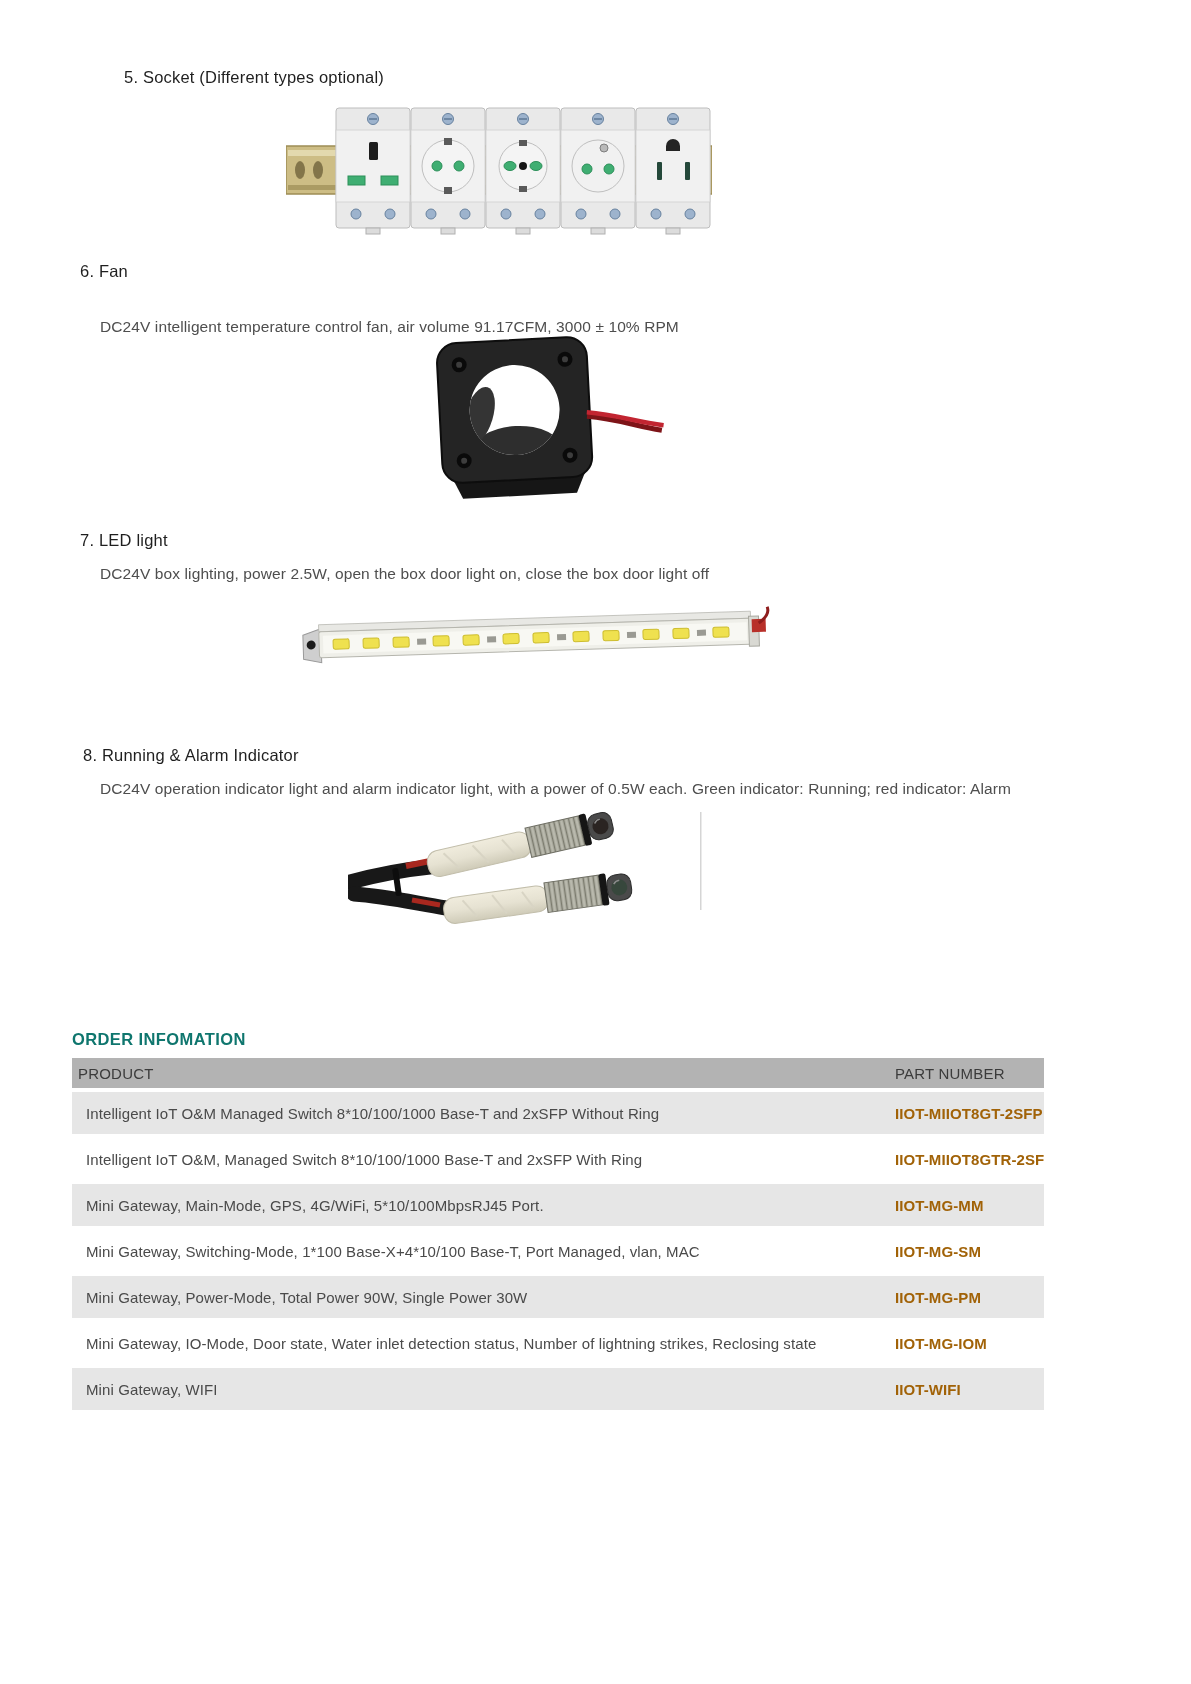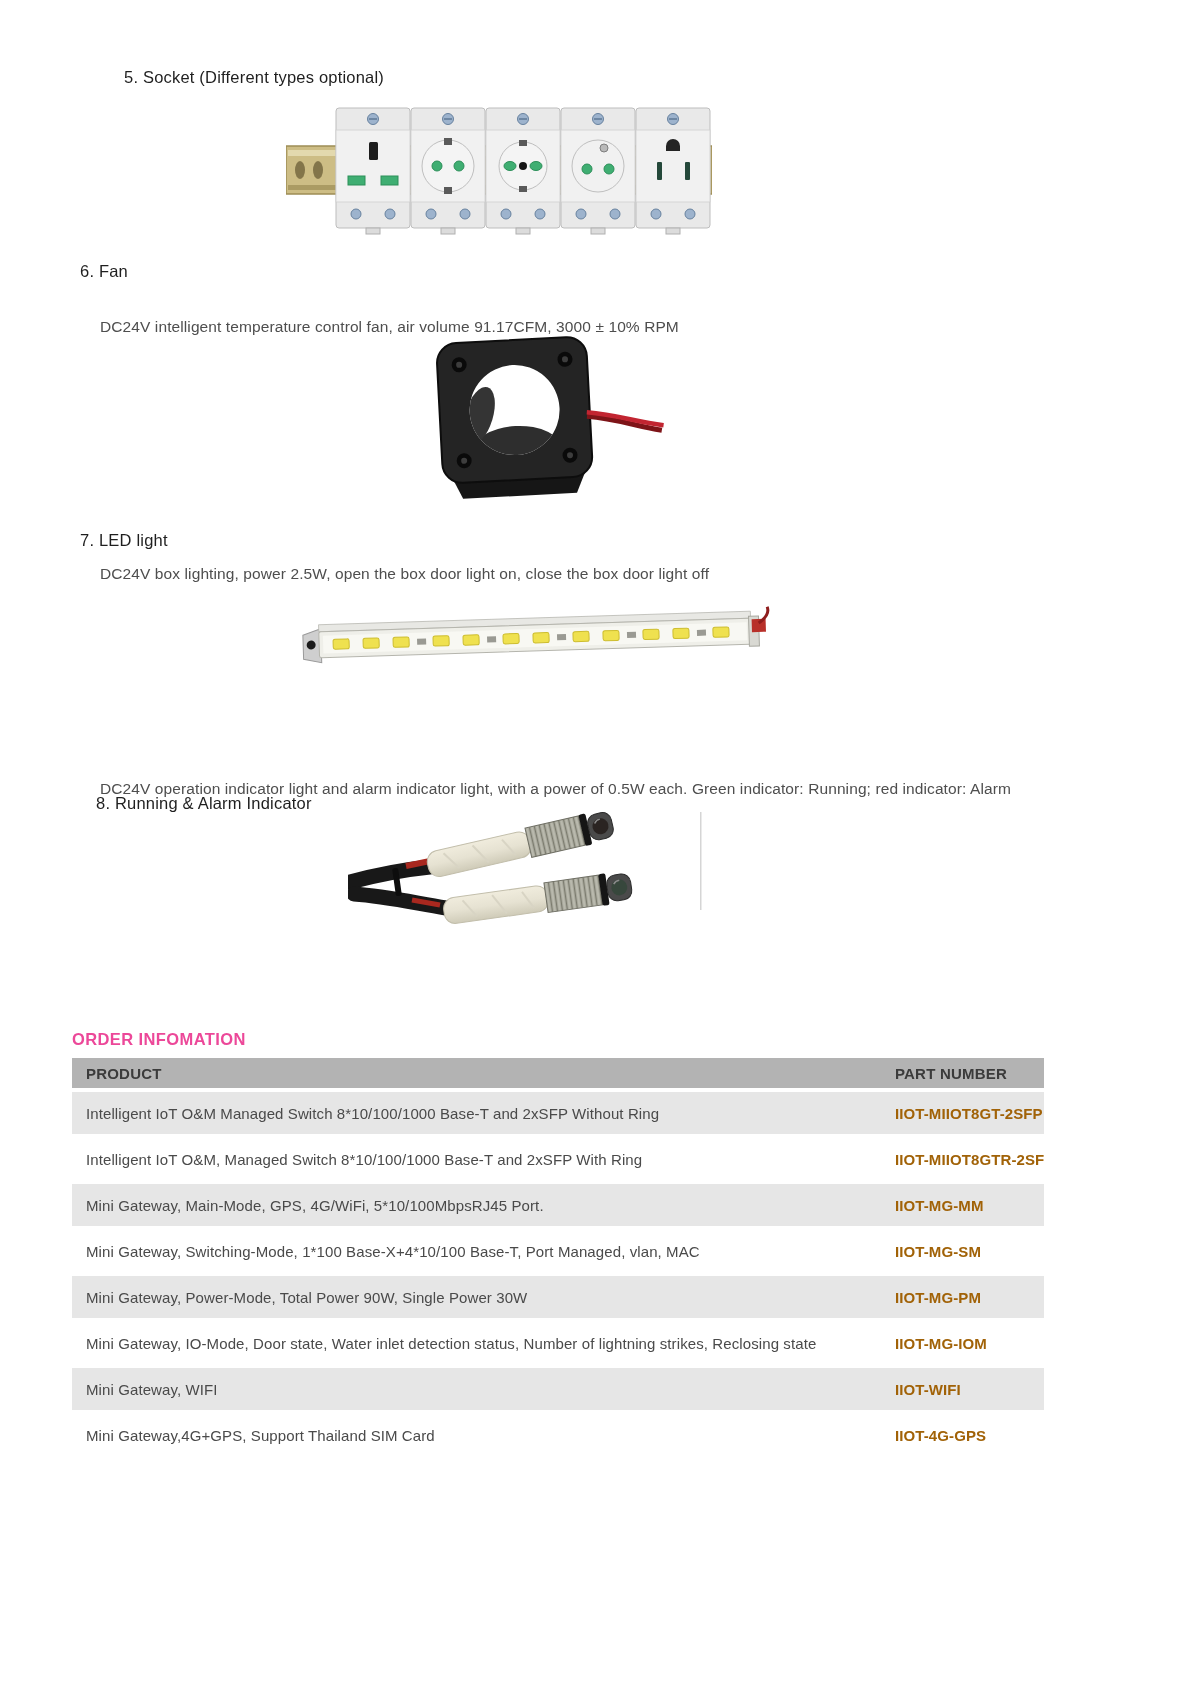--- a/index.html
+++ b/index.html
@@ -33,24 +33,24 @@
   table.order{
     border-collapse:separate;
     border-spacing:0 4px;
     width:972px;
     table-layout:fixed;
     font-size:15px;
   }
   table.order th{
     background:#b3b3b3;
     color:#3b3b3b;
-    font-weight:700;
+    font-weight:400;
     text-align:left;
     height:30px;
-    padding:0 0 0 14px;
+    padding:0 0 0 6px;
     letter-spacing:.2px;
   }
   table.order td{
     height:42px;
     padding:0 0 0 14px;
     color:#4a4a4a;
     letter-spacing:.1px;
     overflow:hidden;
     white-space:nowrap;
   }
@@ -209,21 +209,21 @@
         <rect x="376" y="37" width="16" height="10" rx="2" fill="#efe14f" stroke="#cdbd2e"></rect>
         <rect x="400" y="39" width="9" height="6" fill="#9a9a93"></rect>
         <rect x="416" y="37" width="16" height="10" rx="2" fill="#efe14f" stroke="#cdbd2e"></rect>
       </g>
       <rect x="452" y="27" width="10" height="30" fill="#d9d9d3" stroke="#a8a8a0"></rect>
       <rect x="455" y="30" width="14" height="13" fill="#b8302a"></rect>
       <path d="M462 34 C 470 29 473 24 471 18" stroke="#8f1d1d" stroke-width="3" fill="none"></path>
     </g>
   </svg>
 
-  <div class="abs sec-heading" style="left:96px;top:746px;margin-top:48px;">8. Running &amp; Alarm Indicator</div>
+  <div class="abs sec-heading" style="left:83px;top:746px;">8. Running &amp; Alarm Indicator</div>
   <div class="abs sec-desc" style="left:100px;top:780px;">DC24V operation indicator light and alarm indicator light, with a power of 0.5W each. Green indicator: Running; red indicator: Alarm</div>
 
   <svg class="abs" style="left:348px;top:812px;" width="366" height="140" viewBox="0 0 366 140">
     <defs>
       <pattern id="thread" width="5" height="30" patternUnits="userSpaceOnUse">
         <rect width="5" height="30" fill="#b9b9ad"></rect>
         <line x1="2.5" y1="0" x2="2.5" y2="30" stroke="#7b7b6e" stroke-width="1.6"></line>
       </pattern>
       <linearGradient id="sleeve" x1="0" y1="0" x2="0" y2="1">
         <stop offset="0" stop-color="#f0ecdd"></stop>
@@ -259,21 +259,21 @@
       <line x1="50" y1="-10" x2="62" y2="10" stroke="#d8d4c4" stroke-width="2"></line>
       <line x1="80" y1="-9" x2="90" y2="9" stroke="#d8d4c4" stroke-width="2"></line>
       <rect x="103" y="-15" width="55" height="30" fill="url(#thread)" stroke="#6f6f64"></rect>
       <rect x="158" y="-16" width="7" height="32" rx="2" fill="#151515"></rect>
       <rect x="165" y="-13" width="24" height="26" rx="9" fill="#4a4a4a" stroke="#2a2a2a"></rect>
       <circle cx="177" cy="0" r="8" fill="#37473c"></circle>
       <path d="M172 -4 a7 7 0 0 1 6 -3" stroke="#8a8a8a" stroke-width="1.5" fill="none"></path>
     </g>
   </svg>
 
-  <div class="abs order-heading" style="left: 72px; top: 1030px; color: #ec4899;">ORDER INFOMATION</div>
+  <div class="abs order-heading" style="left: 72px; top: 1030px; color: #0f766e;">ORDER INFOMATION</div>
 
   <table class="order abs" style="left:72px;top:1054px;">
     <colgroup>
         <col style="width:823px">
         <col style="width:149px">
       </colgroup>
     <thead>
       <tr>
         <th>PRODUCT</th>
         <th style="padding-left:0;">PART NUMBER</th>
@@ -301,20 +301,16 @@
           <td class="part">IIOT-MG-PM</td>
         </tr>
         <tr>
           <td>Mini Gateway, IO-Mode, Door state, Water inlet detection status, Number of lightning strikes, Reclosing state</td>
           <td class="part">IIOT-MG-IOM</td>
         </tr>
         <tr>
           <td>Mini Gateway, WIFI</td>
           <td class="part">IIOT-WIFI</td>
         </tr>
-        <tr>
-          <td>Mini Gateway,4G+GPS, Support Thailand SIM Card</td>
-          <td class="part">IIOT-4G-GPS</td>
-        </tr>
       </tbody>
   </table>
 
 </div>
 
 </body></html>

